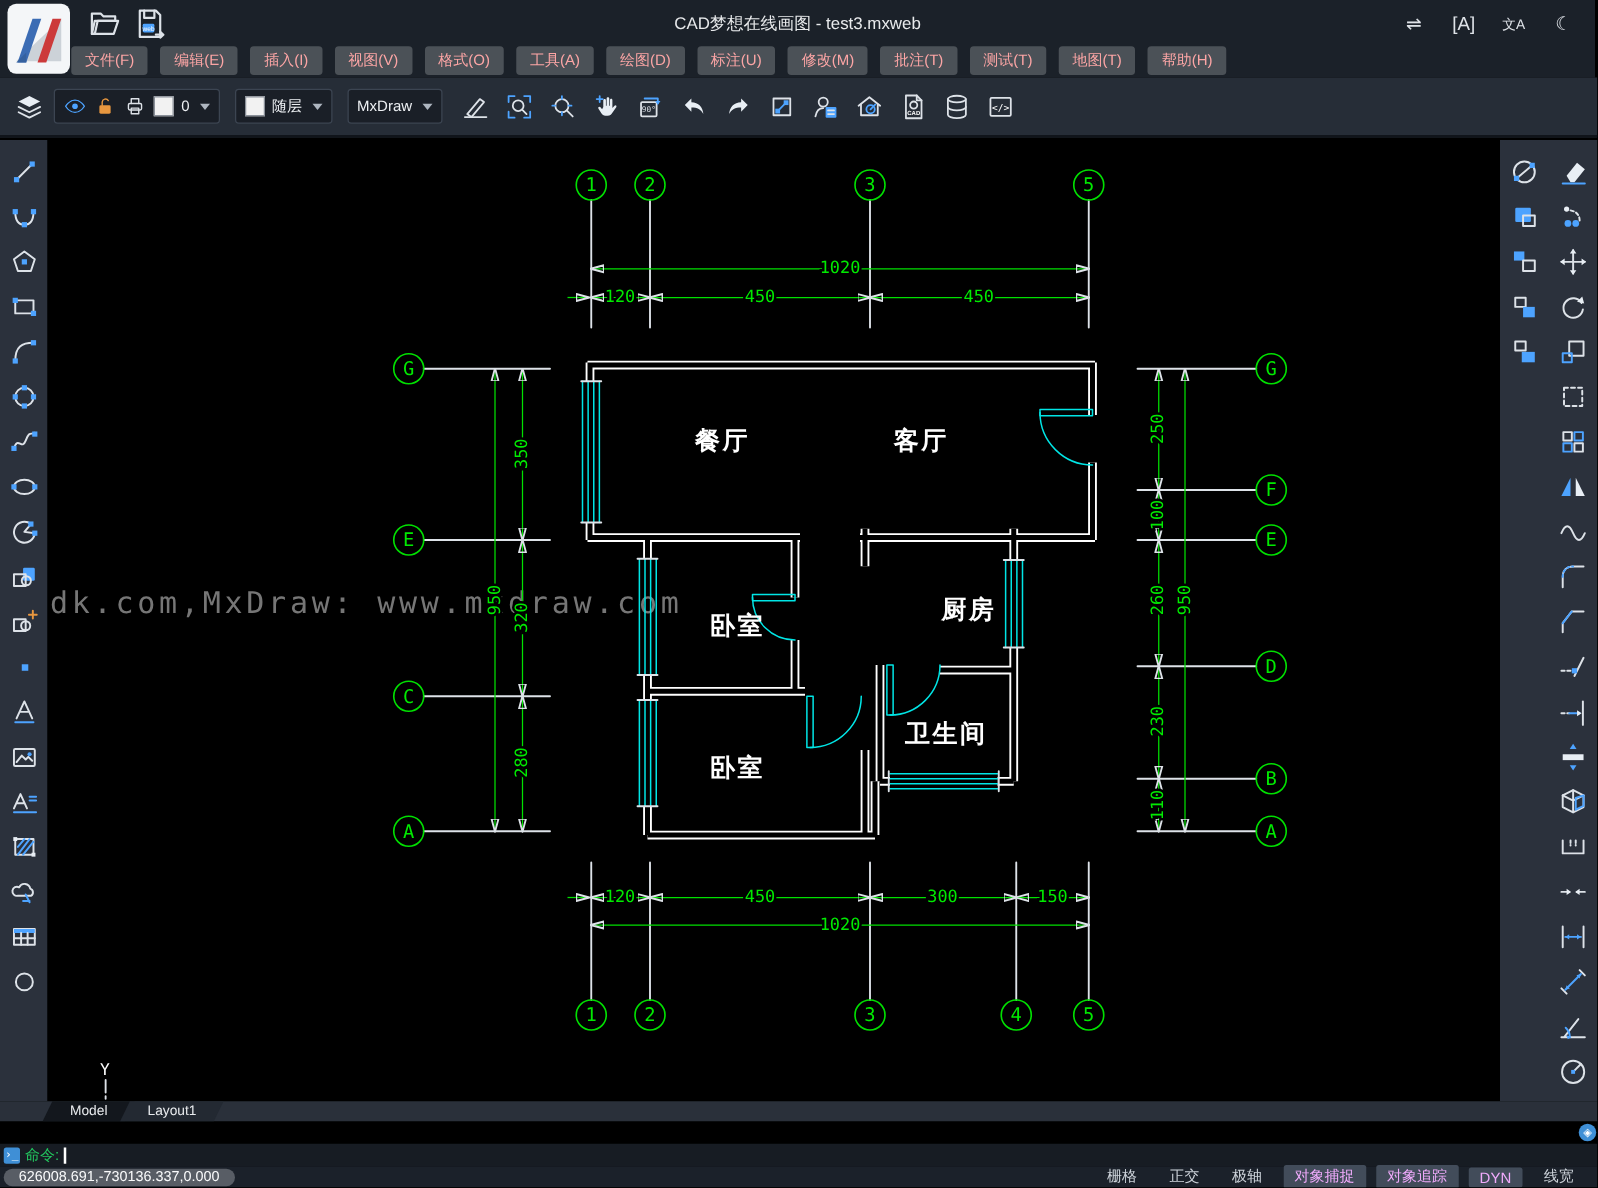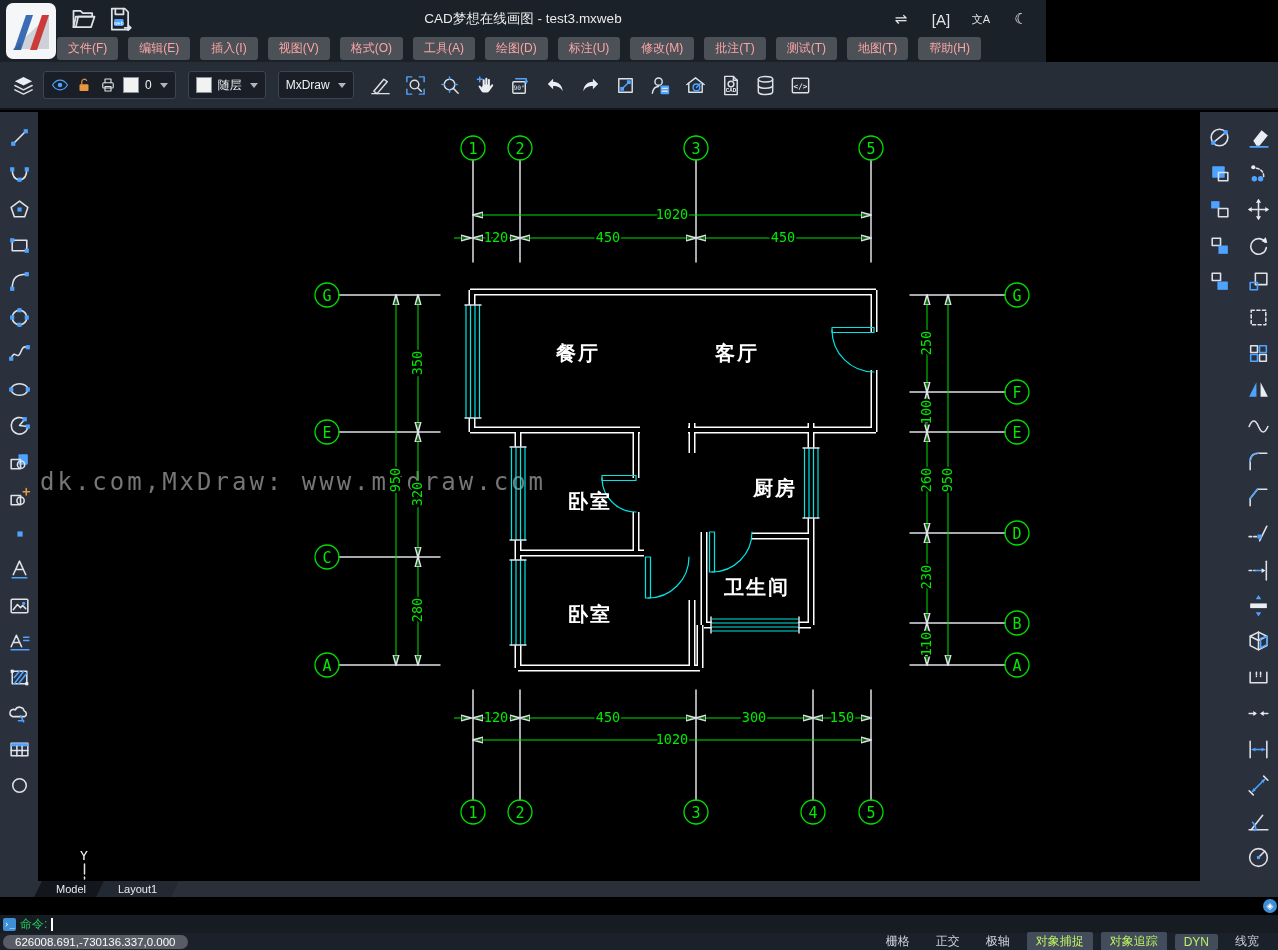--- a/index.html
+++ b/index.html
@@ -1,19 +1,19 @@
 <!DOCTYPE html>
 <html><head>
 <meta charset="utf-8">
 <style>
   html,body{margin:0;padding:0;background:#000;}
   #app{position:relative;width:1278px;height:950px;overflow:hidden;background:#000;
        font-family:"Liberation Sans",sans-serif;color:#e6e9ec;font-size:12px;}
   
-  .titlebar{position:absolute;left:0;top:0;width:1046px;height:62px;background:#1b2129;}
+  .titlebar{position:absolute;left:0;top:0;width:1276px;height:62px;background:#1b2129;}
   .logo{position:absolute;left:6px;top:3px;width:50px;height:56px;background:#f4f6f8;border-radius:7px;}
   .quickbtn{position:absolute;top:5px;width:28px;height:28px;}
   .quickbtn svg{width:28px;height:28px;}
   .win-title{position:absolute;left:0;right:0;top:10px;text-align:center;font-size:13.5px;color:#e8eaec;}
   .tb-icons{position:absolute;right:14px;top:8px;display:flex;gap:18px;}
   .tb-ico{width:22px;height:22px;display:flex;align-items:center;justify-content:center;
           font-size:15px;color:#dfe3e8;}
   .menubar{position:absolute;left:57px;top:37px;display:flex;gap:10px;}
   .menu-item{background:#4b5157;border-radius:3px;padding:3px 11px;font-size:12px;color:#fca5a5;
              white-space:nowrap;cursor:default;}
@@ -65,21 +65,21 @@
           display:flex;align-items:center;padding-left:3px;box-sizing:border-box;}
   .cmd-ico{width:13px;height:13px;background:#3f8fd6;border-radius:2px;color:#fff;font-size:9px;
            display:flex;align-items:center;justify-content:center;margin-right:4px;font-family:"DejaVu Sans Mono",monospace;}
   .cmd-text{font-size:12px;color:#22c55e;}
   .cmd-caret{display:inline-block;width:1.5px;height:13px;background:#fff;margin-left:4px;vertical-align:middle;}
   .statusbar{position:absolute;left:0;top:933px;width:1278px;height:17px;background:#1b212a;
              display:flex;align-items:center;box-sizing:border-box;padding:0 10px 0 3px;gap:12px;}
   .coords{background:#585d65;border-radius:8px;color:#fafbfc;font-size:11.5px;padding:1px 12px;}
   .stspacer{flex:1;}
   .stgl{font-size:12px;color:#ccd2d9;padding:1px 9px;margin-left:8px;white-space:nowrap;}
-  .stgl.on{background:#424c5a;border-radius:2px;color:#bef264;}
+  .stgl.on{background:#424c5a;border-radius:2px;color:#f0abfc;}
 </style>
 </head>
 <body>
 
 <div id="app">
 
   <header class="titlebar">
     <div class="logo">
       <svg viewBox="0 0 50 56">
         <polygon points="7,46 43,12 43,46" fill="#ccd2d8" stroke="none"></polygon>

